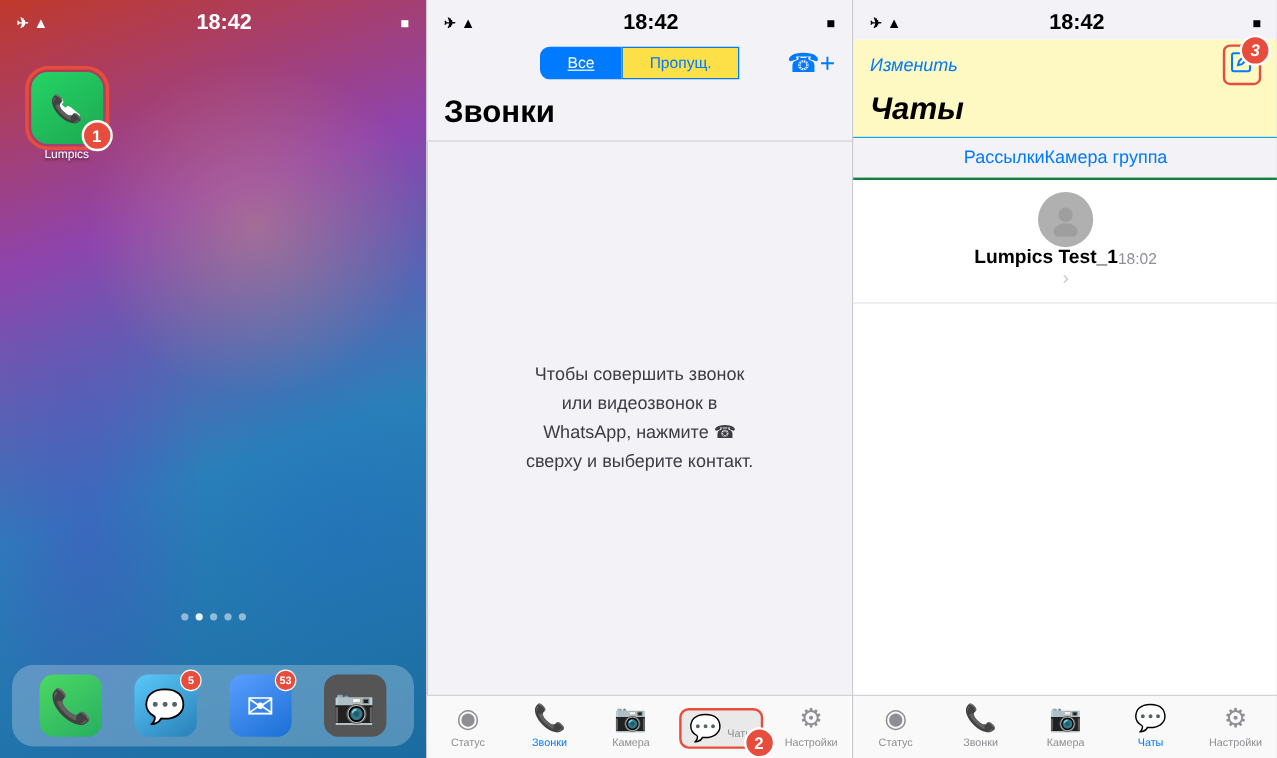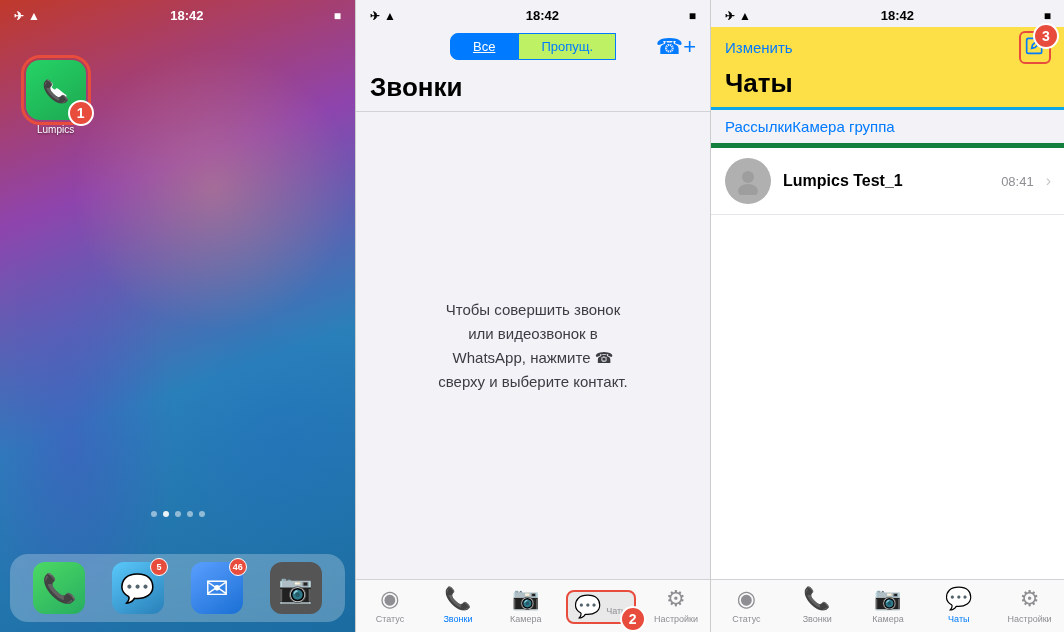--- a/index.html
+++ b/index.html
@@ -37,21 +37,21 @@
       padding: 8px 14px 4px;
       color: #000;
       font-size: 12px;
       font-weight: 600;
       position: relative;
       z-index: 10;
     }
     .status-bar-white { color: #fff; }
     .status-left { display: flex; align-items: center; gap: 4px; }
     .status-right { display: flex; align-items: center; gap: 4px; }
-    .status-time { font-size: 13px; font-weight: 600; }
+    .status-time { font-size: 18px; font-weight: 600; }
 
     
     .app-grid {
       position: absolute;
       top: 60px;
       left: 0; right: 0;
       display: grid;
       grid-template-columns: repeat(4, 1fr);
       gap: 18px 10px;
       padding: 0 20px;
@@ -206,21 +206,21 @@
       padding: 6px 14px;
       align-items: center;
       position: relative;
     }
     .tab-btn {
       padding: 5px 22px;
       font-size: 13px;
       font-weight: 500;
       border: 1px solid #007aff;
       cursor: pointer;
-      background: #bef264;
+      background: #fde047;
       color: #007aff;
     }
     .tab-btn.active {
       background: #007aff;
       color: #fff;
     }
     .tab-btn:first-child { border-radius: 8px 0 0 8px; text-decoration: underline; }
     .tab-btn:last-child { border-radius: 0 8px 8px 0; border-left: none; }
     .add-call-btn {
       position: absolute;
@@ -320,23 +320,24 @@
     .panel3-status {
       display: flex;
       justify-content: space-between;
       align-items: center;
       padding: 8px 14px 4px;
       font-size: 12px;
       font-weight: 600;
       background: #f2f2f7;
     }
     .panel3-header {
-      background: #fde047;
-      border-bottom: 3px solid #0ea5e9;
+      background: #fef9c3;
+      border-bottom: 1px solid #0ea5e9;
       padding: 4px 14px 8px;
+      font-style: italic;
     }
     .panel3-nav {
       display: flex;
       justify-content: space-between;
       align-items: center;
       margin-bottom: 4px;
     }
     .edit-btn {
       color: #007aff;
       font-size: 15px;
@@ -371,42 +372,42 @@
       border-radius: 6px;
       padding: 2px 4px;
     }
     .panel3-title {
       font-size: 26px;
       font-weight: 700;
       color: #000;
     }
     .panel3-links {
       display: flex;
-      justify-content: flex-start;
+      justify-content: center;
       padding: 8px 14px;
       background: #f2f2f7;
-      border-bottom: 5px solid #15803d;
+      border-bottom: 2px solid #15803d;
     }
     .link-btn {
       color: #007aff;
       font-size: 15px;
       cursor: pointer;
     }
     .chat-list {
       flex: 1;
       overflow-y: auto;
       background: #fff;
     }
     .chat-item {
       display: flex;
       align-items: center;
       padding: 10px 14px;
       border-bottom: 1px solid #e5e5ea;
       cursor: pointer;
-      gap: 12px;
+      flex-direction: column;
     }
     .chat-avatar {
       width: 46px;
       height: 46px;
       border-radius: 50%;
       background: #b0b0b0;
       flex-shrink: 0;
       display: flex;
       align-items: center;
       justify-content: center;
@@ -495,21 +496,21 @@
   <div class="dock">
     <div class="dock-icon phone-app">
       <span>📞</span>
     </div>
     <div class="dock-icon msg-app" style="position:relative">
       <span>💬</span>
       <div class="notif-badge">5</div>
     </div>
     <div class="dock-icon mail-app" style="position:relative">
       <span>✉</span>
-      <div class="notif-badge">46</div>
+      <div class="notif-badge">53</div>
     </div>
     <div class="dock-icon cam-app">
       <span>📷</span>
     </div>
   </div>
 </div>
 
 <div class="panel-divider"></div>
 
 <div class="panel2">
@@ -607,21 +608,21 @@
     <div class="chat-item">
       <div class="chat-avatar">
         <svg width="28" height="28" viewBox="0 0 28 28" fill="none">
           <circle cx="14" cy="10" r="6" fill="#9e9e9e"></circle>
           <ellipse cx="14" cy="24" rx="10" ry="7" fill="#9e9e9e"></ellipse>
         </svg>
       </div>
       <div class="chat-info">
         <div class="chat-name-row">
           <span class="chat-name">Lumpics Test_1</span>
-          <span class="chat-time">08:41</span>
+          <span class="chat-time">18:02</span>
         </div>
       </div>
       <span class="chat-chevron">›</span>
     </div>
   </div>
 
   <div class="panel3-bottom-nav">
     <div class="nav-item">
       <span class="nav-icon">◉</span>
       <span class="nav-label">Статус</span>

